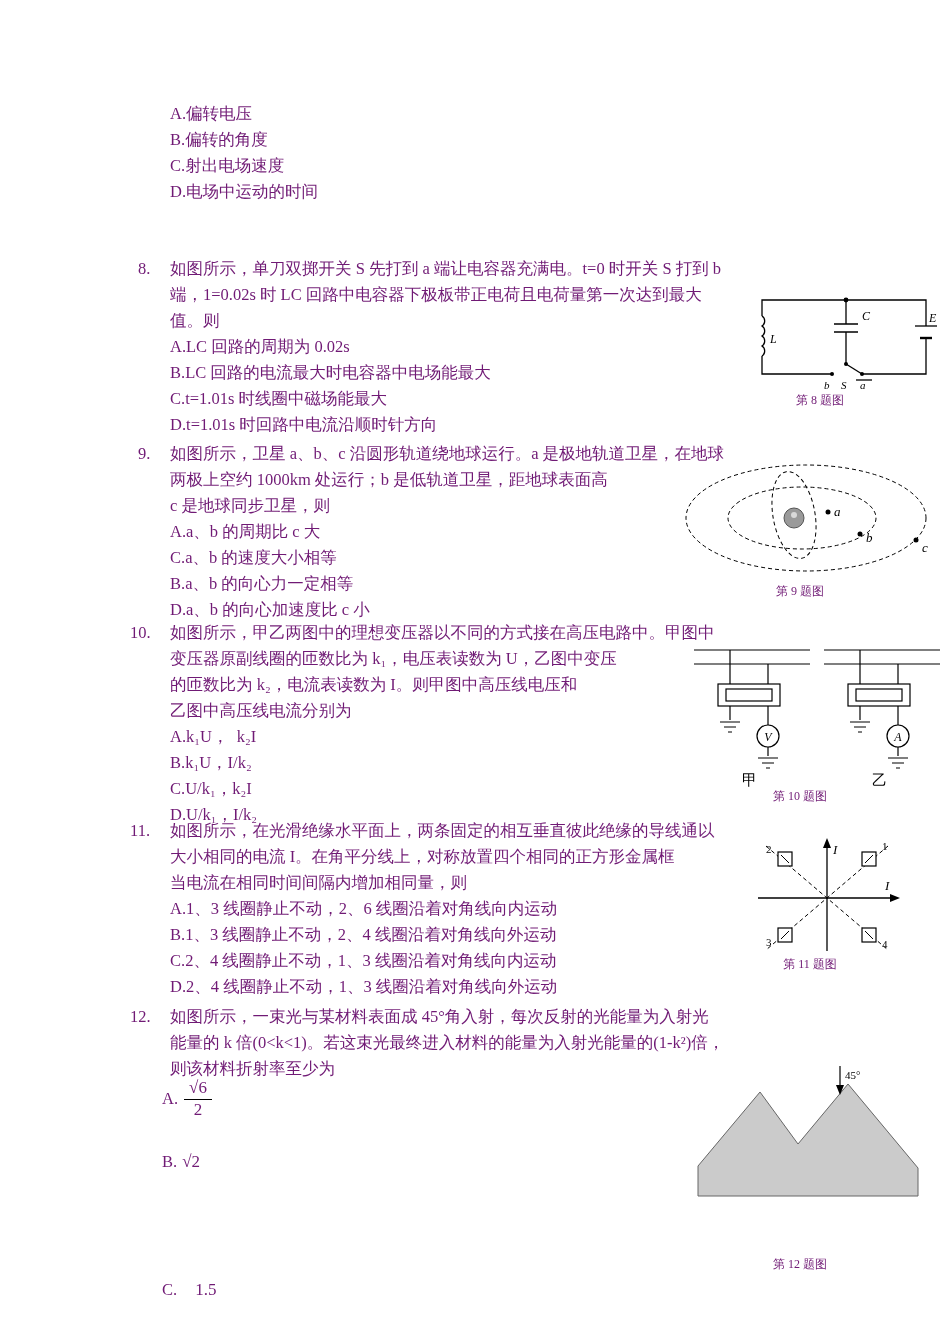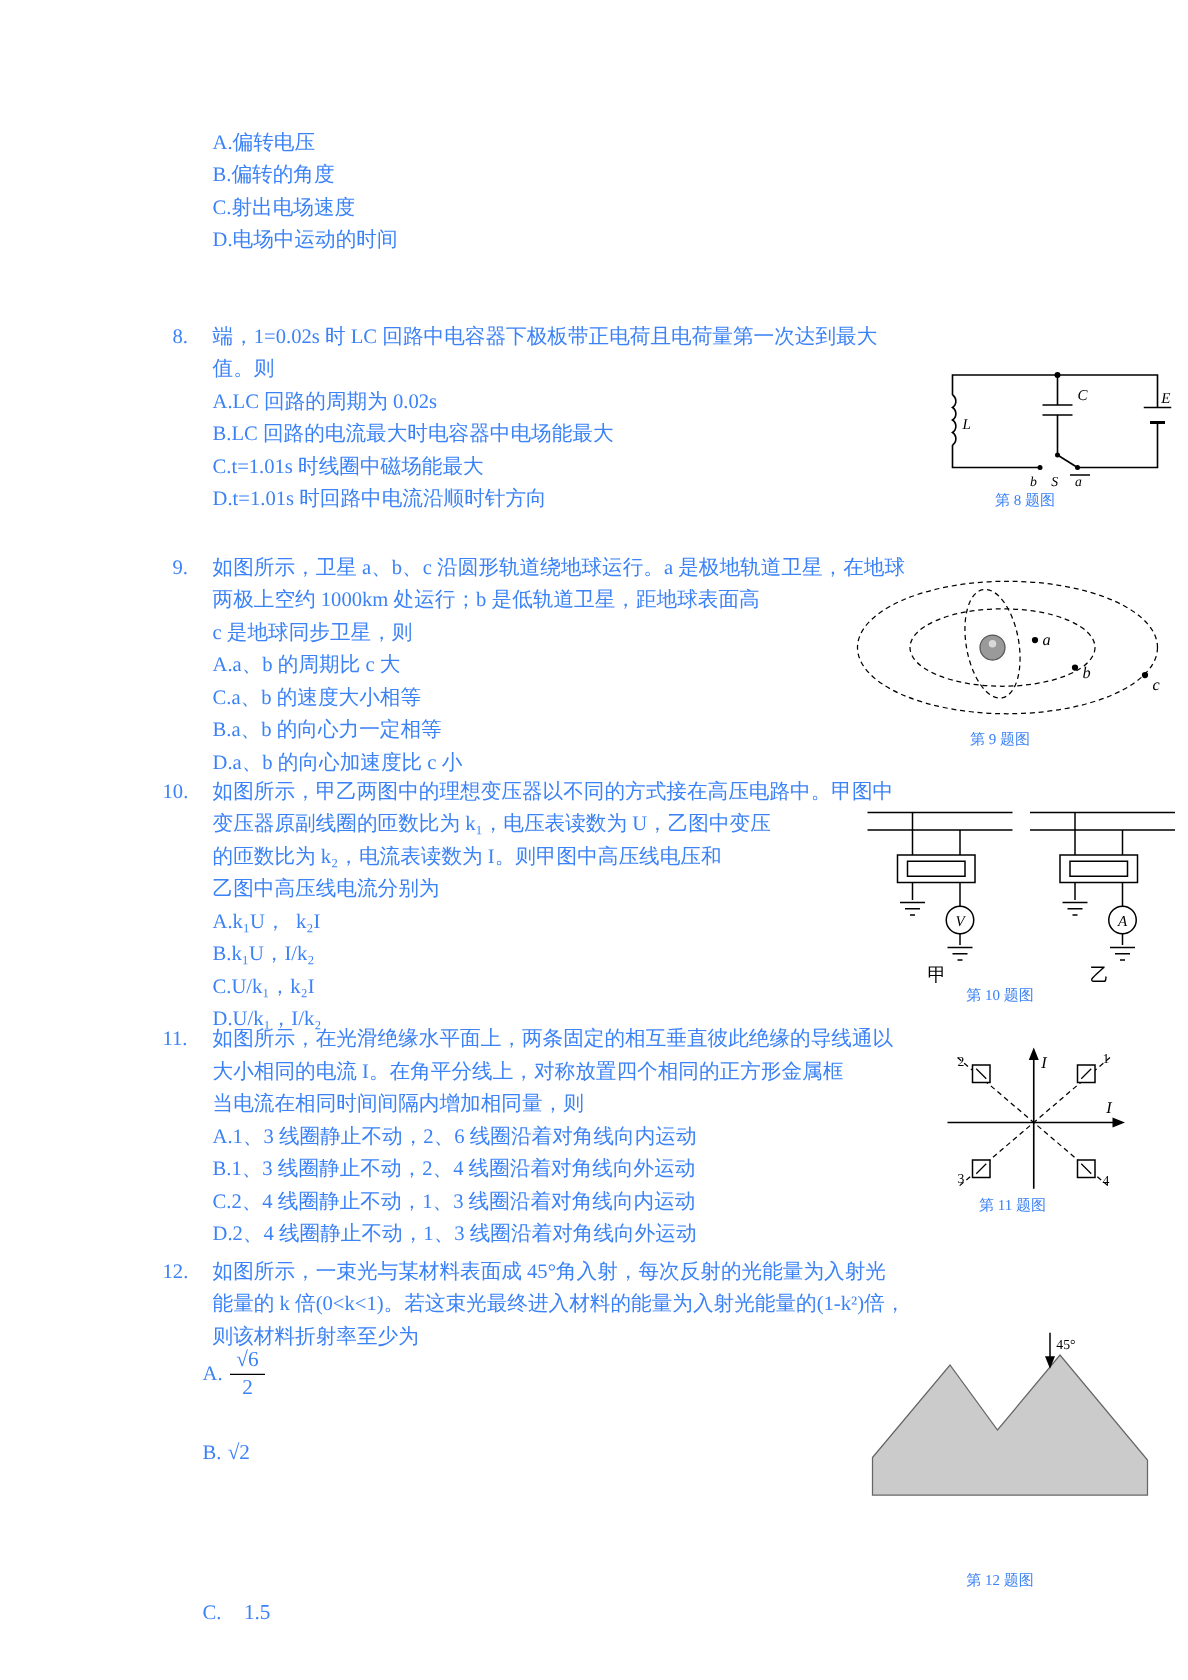--- a/index.html
+++ b/index.html
@@ -1,19 +1,19 @@
 <!DOCTYPE html>
 <html><head>
 <meta charset="utf-8">
 <style>
   * { margin:0; padding:0; box-sizing:border-box; }
   html,body { background:#ffffff; }
   .page {
     position:relative; width:950px; height:1344px; background:#ffffff;
-    font-family:"Liberation Serif", serif; color:#3b82f6; overflow:hidden;
+    font-family:"Liberation Serif", serif; color:#701a75; overflow:hidden;
   }
   .block { position:absolute; font-size:16.5px; }
   .line  { height:26px; line-height:26px; white-space:pre; }
   .qnum  { position:absolute; font-size:16.5px; height:26px; line-height:26px; }
   .caption { position:absolute; font-size:12px; text-align:center; }
   .figure  { position:absolute; }
   .mrow { position:absolute; font-size:16.5px; display:flex; align-items:center; }
   .frac { display:inline-flex; flex-direction:column; align-items:center; margin-left:6px; }
   .frac .num { display:block; padding:0 5px 1px 5px; border-bottom:1.3px solid #000; font-size:17px; line-height:20px; }
   .frac .den { display:block; font-size:17px; line-height:20px; }
@@ -27,20 +27,21 @@
 
   <div class="block" style="left:170px; top:101px">
     <div class="line">A.偏转电压</div>
     <div class="line">B.偏转的角度</div>
     <div class="line">C.射出电场速度</div>
     <div class="line">D.电场中运动的时间</div>
   </div>
 
   <div class="qnum" style="left:138px; top:256px">8.</div>
   <div class="block" style="left:170px; top:256px">
+    <div class="line">如图所示，单刀双掷开关 S 先打到 a 端让电容器充满电。t=0 时开关 S 打到 b</div>
     <div class="line">端，1=0.02s 时 LC 回路中电容器下极板带正电荷且电荷量第一次达到最大</div>
     <div class="line">值。则</div>
     <div class="line">A.LC 回路的周期为 0.02s</div>
     <div class="line">B.LC 回路的电流最大时电容器中电场能最大</div>
     <div class="line">C.t=1.01s 时线圈中磁场能最大</div>
     <div class="line">D.t=1.01s 时回路中电流沿顺时针方向</div>
   </div>
 
   <svg class="figure" style="left:740px; top:286px" width="200" height="106" viewBox="0 0 200 106">
     <g stroke="#000" stroke-width="1.3" fill="none">

